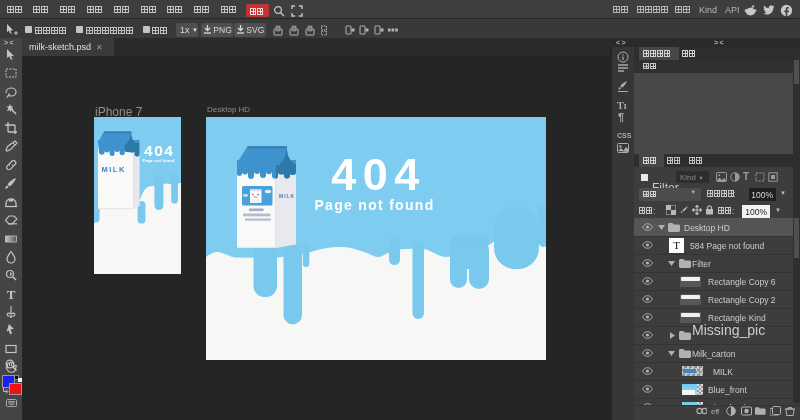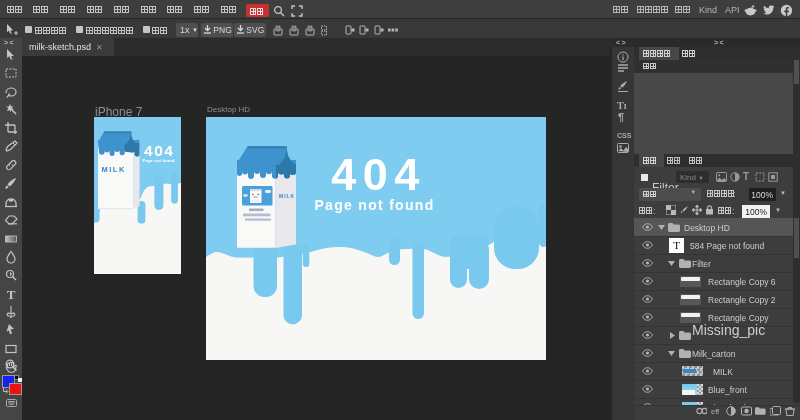--- a/index.html
+++ b/index.html
@@ -418,21 +418,21 @@
 <div class="a" style="left:680px;top:294px;width:21px;height:10.5px;background:#575757"></div>
 <div class="a" style="left:681px;top:295px;width:19px;height:3.8px;background:#f2f2f2;border-radius:1px"></div>
 <div class="txt" style="left:708px;top:294.5px;font-size:8.5px;color:#cccccc">Rectangle Copy 2</div>
 <div class="a" style="left:634px;top:325.5px;width:159px;height:1px;background:#343434"></div>
 <svg class="a" style="left:642px;top:313px" width="11" height="8" viewBox="0 0 11 8">
     <path d="M.5 4C2 1.6 3.6.7 5.5.7S9 1.6 10.5 4C9 6.4 7.4 7.3 5.5 7.3S2 6.4.5 4z" fill="none" stroke="#b5b5b5" stroke-width="0.9"></path>
     <circle cx="5.5" cy="4" r="1.6" fill="#b5b5b5"></circle>
   </svg>
 <div class="a" style="left:680px;top:312px;width:21px;height:10.5px;background:#575757"></div>
 <div class="a" style="left:681px;top:313px;width:19px;height:3.8px;background:#f2f2f2;border-radius:1px"></div>
-<div class="txt" style="left:708px;top:312.5px;font-size:8.5px;color:#cccccc">Rectangle Copy</div>
+<div class="txt" style="left:708px;top:312.5px;font-size:8.5px;color:#cccccc">Rectangle Kind</div>
 <div class="a" style="left:634px;top:343.5px;width:159px;height:1px;background:#343434"></div>
 <svg class="a" style="left:642px;top:331px" width="11" height="8" viewBox="0 0 11 8">
     <path d="M.5 4C2 1.6 3.6.7 5.5.7S9 1.6 10.5 4C9 6.4 7.4 7.3 5.5 7.3S2 6.4.5 4z" fill="none" stroke="#b5b5b5" stroke-width="0.9"></path>
     <circle cx="5.5" cy="4" r="1.6" fill="#b5b5b5"></circle>
   </svg>
 <svg class="a" style="left:670px;top:332px" width="5" height="7" viewBox="0 0 5 7">
     <path d="M0 0v7L5 3.5z" fill="#b0b0b0"></path>
   </svg>
 <svg class="a" style="left:679px;top:330.5px" width="12" height="9" viewBox="0 0 12 9">
     <path d="M0 1.5C0 .7.7 0 1.5 0h3l1 1.5h5c.8 0 1.5.7 1.5 1.5v4.5c0 .8-.7 1.5-1.5 1.5h-9C.7 9 0 8.3 0 7.5z" fill="#b2b2b2"></path>

